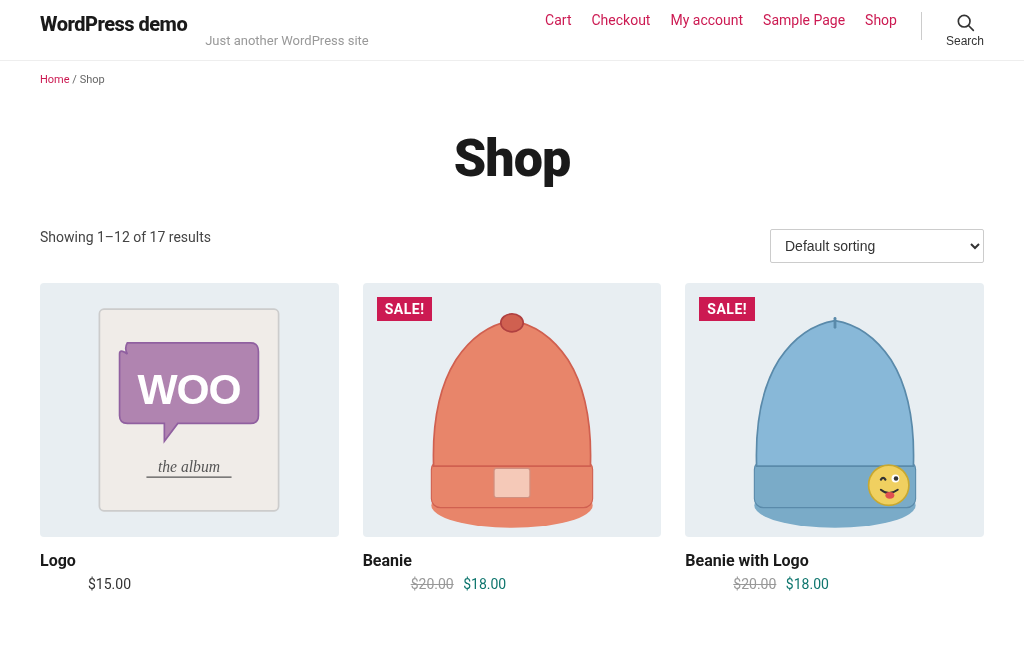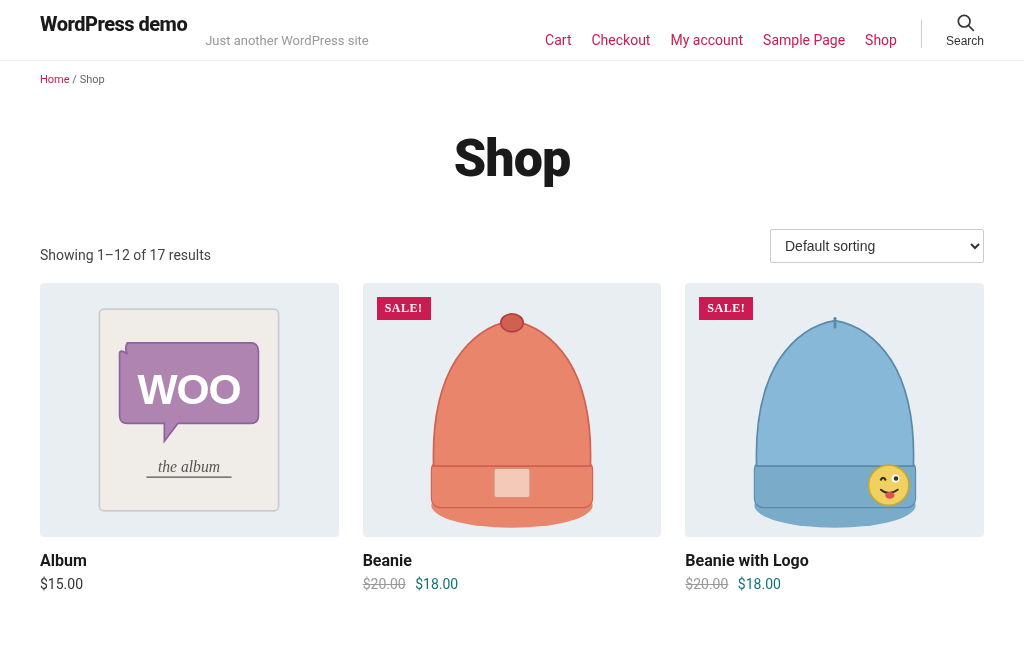--- a/index.html
+++ b/index.html
@@ -24,21 +24,21 @@
       color: #1a1a1a;
       letter-spacing: -0.5px;
     }
     .site-tagline {
       font-size: 13px;
       color: #999;
       margin-top: 21px;
     }
     .header-nav {
       display: flex;
-      align-items: flex-end;
+      align-items: flex-start;
       gap: 20px;
     }
     .nav-link {
       font-size: 14px;
       color: #cc1a52;
       text-decoration: none;
       cursor: pointer;
     }
     .nav-divider {
       width: 1px;
@@ -84,21 +84,21 @@
       font-size: 52px;
       font-weight: 900;
       color: #1a1a1a;
       padding: 30px 0 40px;
       letter-spacing: -1px;
     }
 
     
     .shop-toolbar {
       display: flex;
-      align-items: flex-end;
+      align-items: flex-start;
       justify-content: space-between;
       margin-bottom: 20px;
     }
     .results-count {
       font-size: 14px;
       color: #444;
     }
     .sort-select {
       border: 1px solid #ccc;
       padding: 7px 28px 7px 10px;
@@ -132,43 +132,43 @@
       align-items: center;
       justify-content: center;
       margin-bottom: 14px;
     }
     .sale-badge {
       position: absolute;
       top: 14px;
       left: 14px;
       background: #cc1a52;
       color: #fff;
-      font-size: 12px;
+      font-size: 14px;
       font-weight: 700;
       padding: 4px 8px;
       z-index: 2;
       letter-spacing: 0.5px;
-      font-family: Liberation Serif, serif;
     }
     .product-img-area {
       width: 75%;
       height: 75%;
       display: flex;
       align-items: center;
       justify-content: center;
     }
     .product-name {
       font-size: 16px;
       font-weight: 700;
       color: #1a1a1a;
       margin-bottom: 6px;
     }
     .product-price {
       font-size: 14px;
       color: #333;
+      margin-left: 48px;
     }
     .price-original {
       text-decoration: line-through;
       color: #999;
       margin-right: 6px;
     }
     .price-sale {
       color: #0f766e;
     }
   </style>
@@ -232,21 +232,21 @@
             <path d="M 45 50 Q 42 45 45 40 L 155 40 Q 162 40 162 48 L 162 105 Q 162 112 155 112 L 90 112 L 78 128 L 78 112 L 45 112 Q 38 112 38 105 L 38 50 Q 38 45 45 50 Z" fill="#b084b0" stroke="#9060a0" stroke-width="1.5"></path>
 
             <text x="100" y="95" text-anchor="middle" font-family="Arial Black, sans-serif" font-size="38" font-weight="900" fill="white" letter-spacing="-1">WOO</text>
 
             <text x="100" y="155" text-anchor="middle" font-family="Georgia, serif" font-size="14" fill="#555" font-style="italic">the album</text>
 
             <line x1="62" y1="160" x2="138" y2="160" stroke="#555" stroke-width="1.2"></line>
           </svg>
         </div>
       </div>
-      <div class="product-name">Album</div>
+      <div class="product-name">Logo</div>
       <div class="product-price">
         <span>$15.00</span>
       </div>
     </div>
 
     <div class="product-card">
       <div class="product-image-wrap">
         <div class="sale-badge">SALE!</div>
         <div class="product-img-area">
 

